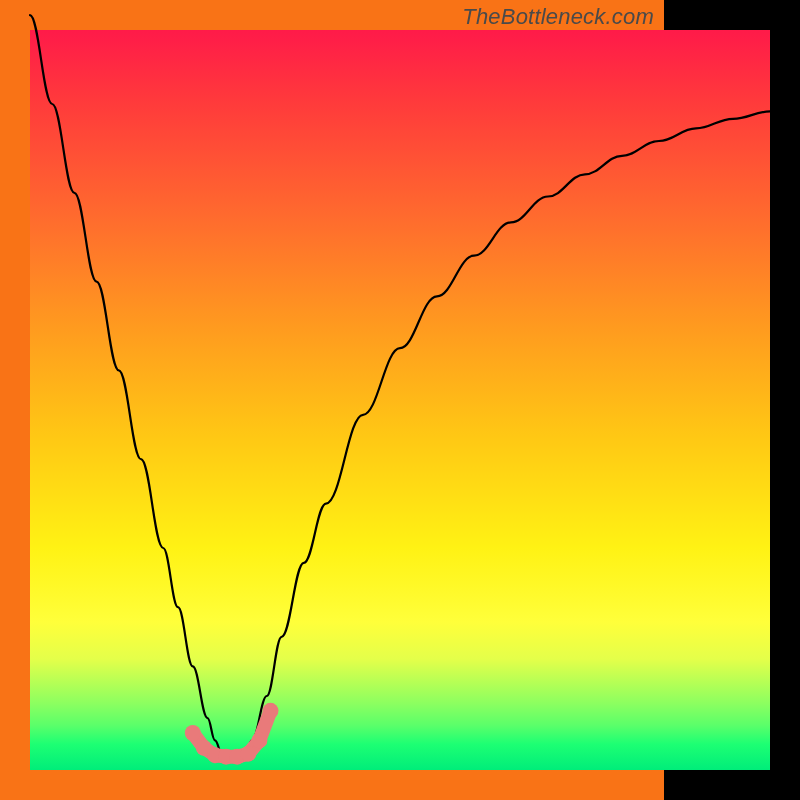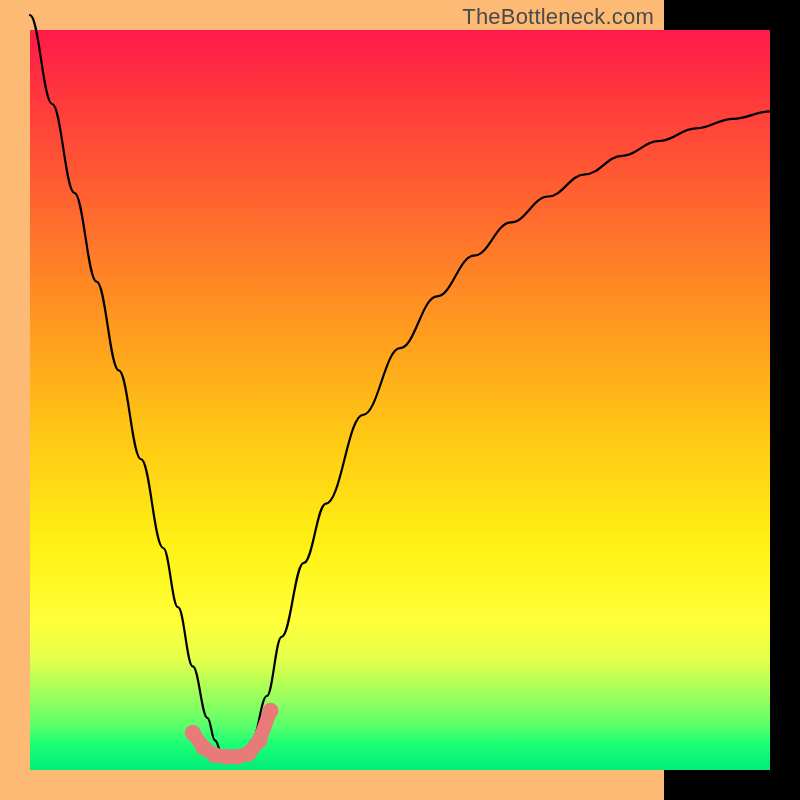--- a/index.html
+++ b/index.html
@@ -10,21 +10,22 @@
     overflow: hidden;
     background: #000;
     font-family: Arial, Helvetica, sans-serif;
   }
   .frame {
     position: absolute;
     top: 0;
     left: 0;
     width: 664px;
     height: 800px;
-    background: #fdba74;
+    background: #f97316;
+    font-style: italic;
   }
   .plot-area {
     position: absolute;
     top: 30px;
     left: 30px;
     width: 740px;
     height: 740px;
     background: linear-gradient(to bottom,
       #ff1a49 0%,
       #ff3b3b 10%,

